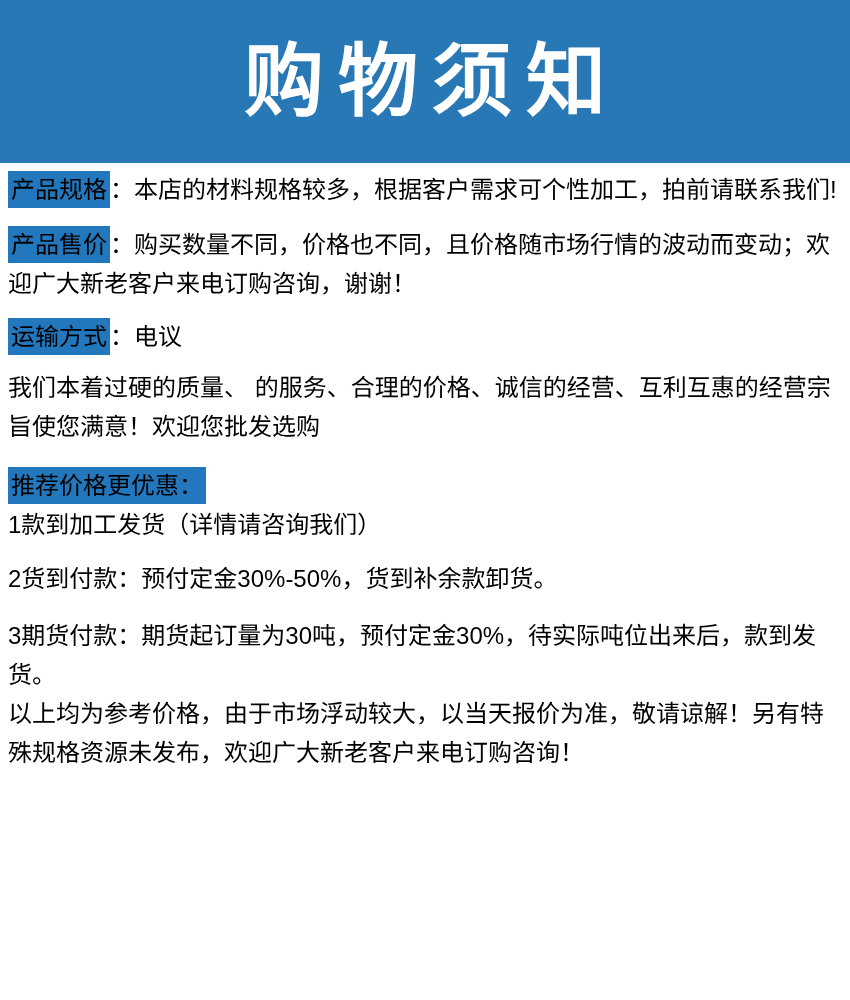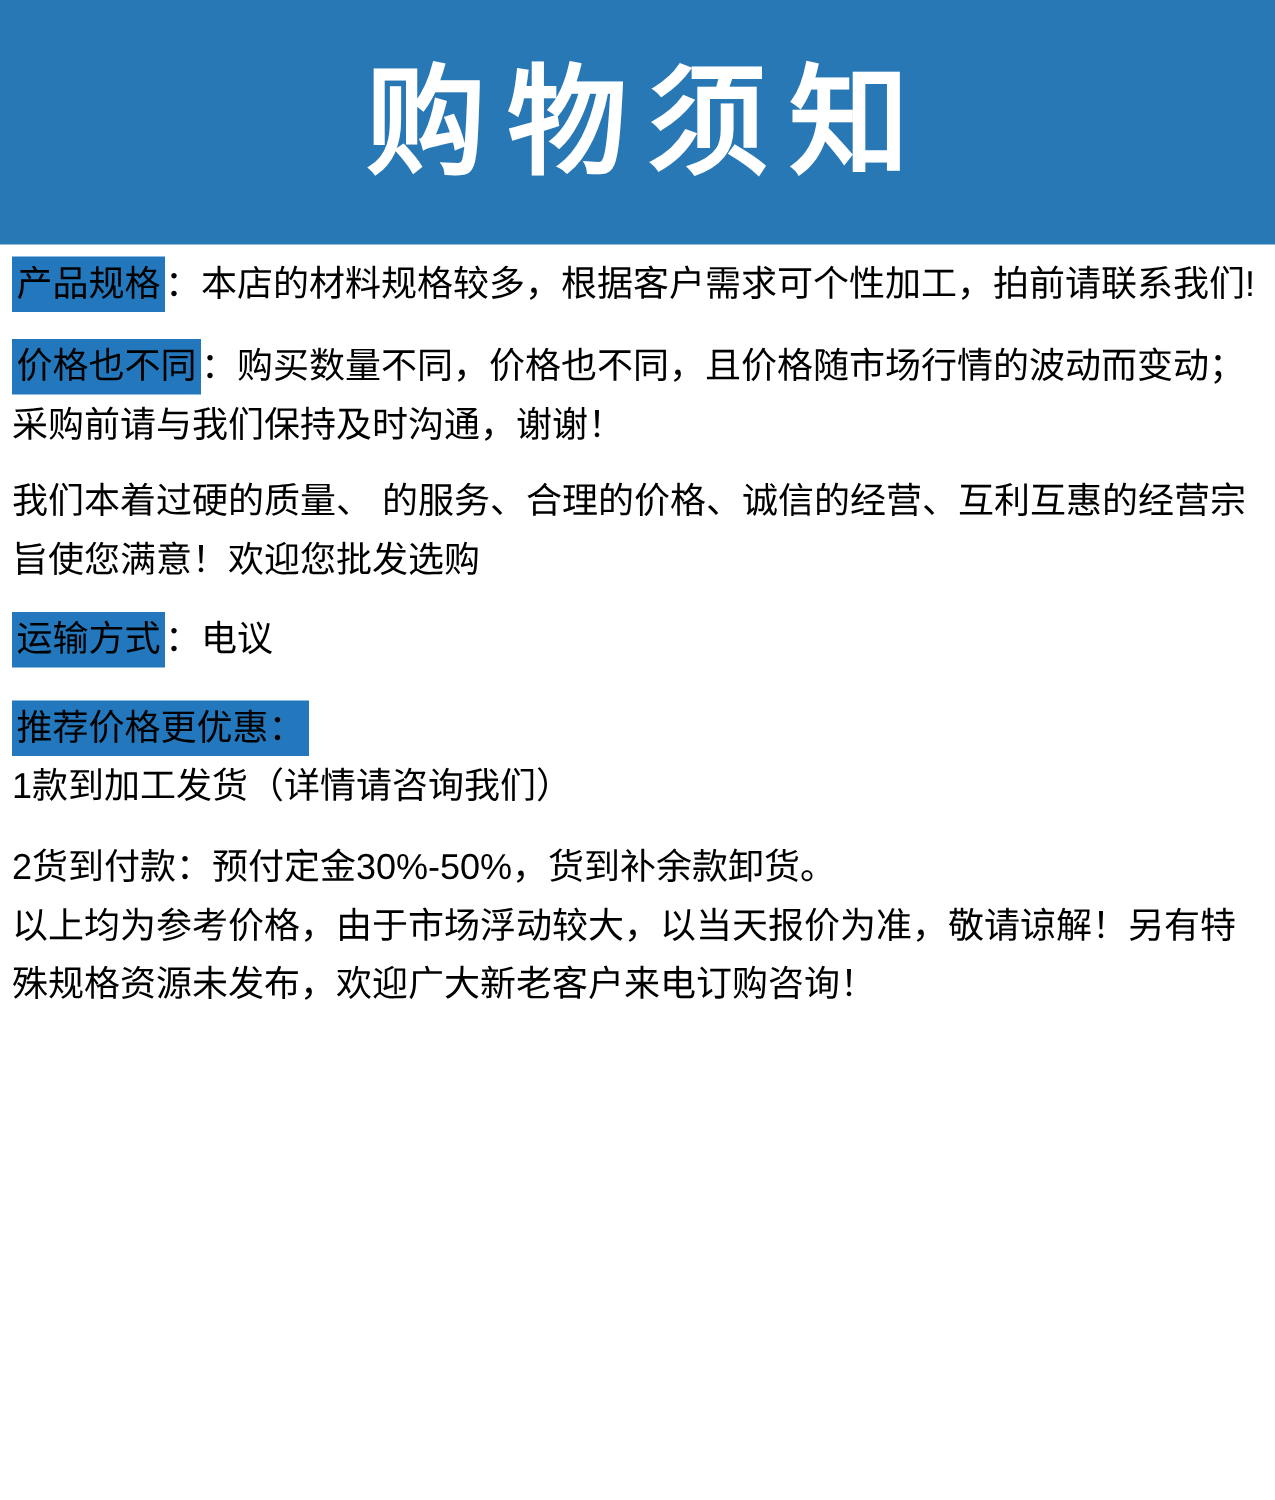--- a/index.html
+++ b/index.html
@@ -63,30 +63,31 @@
 <div class="page">
 
   <header class="banner">
     <h1>购物须知</h1>
   </header>
 
   <main class="content">
 
     <p class="para p-spec"><mark class="hl">产品规格</mark><span>：</span><span>本店的材料规格较多，根据客户需求可个性加工，拍前请联系我们!</span></p>
 
-    <p class="para p-price"><mark class="hl">价格也不同</mark><span>：</span><span>购买数量不同，价格也不同，且价格随市场行情的波动而变动；采购前请与我们保持及时沟通，谢谢！</span></p>
+    <p class="para p-price"><mark class="hl">产品售价</mark><span>：</span><span>购买数量不同，价格也不同，且价格随市场行情的波动而变动；欢迎广大新老客户来电订购咨询，谢谢！</span></p>
 
 
+    <p class="para p-shipping"><mark class="hl">运输方式</mark><span>：</span><span>电议</span></p>
+
     <p class="para p-motto"><span>我们本着过硬的质量、 的服务、合理的价格、诚信的经营、互利互惠的经营宗旨使您满意！欢迎您批发选购</span></p>
-
-    <p class="para p-shipping"><mark class="hl">运输方式</mark><span>：</span><span>电议</span></p>
 
     <div>
       <p class="para payment-heading-line"><mark class="hl">推荐价格更优惠：</mark></p>
       <p class="para payment-item-1">1款到加工发货（详情请咨询我们）</p>
       <p class="para payment-item-2">2货到付款：预付定金30%-50%，货到补余款卸货。</p>
+      <p class="para payment-item-3">3期货付款：期货起订量为30吨，预付定金30%，待实际吨位出来后，款到发货。</p>
     </div>
 
     <p class="para p-disclaimer"><span>以上均为参考价格，由于市场浮动较大，以当天报价为准，敬请谅解！另有特殊规格资源未发布，欢迎广大新老客户来电订购咨询！</span></p>
 
   </main>
 
 </div>
 
 </body></html>

